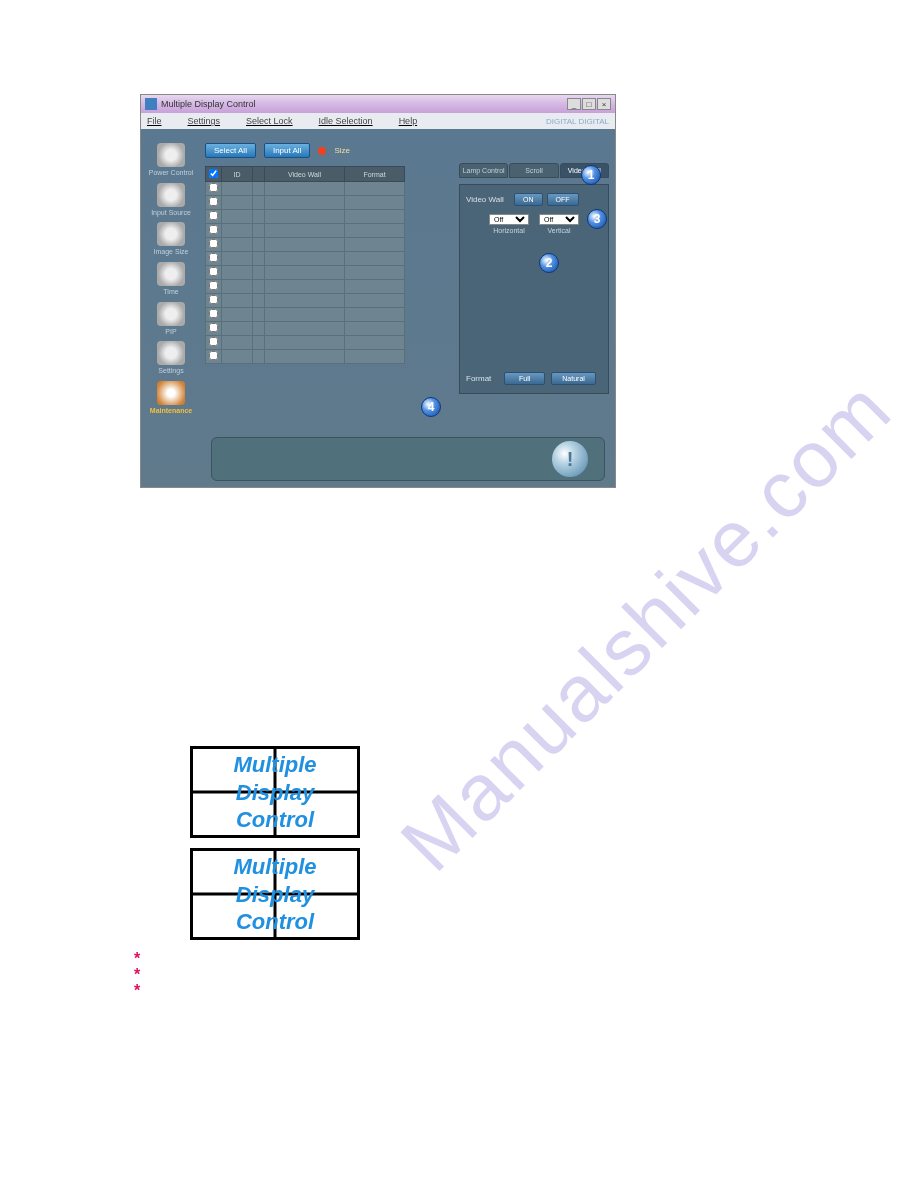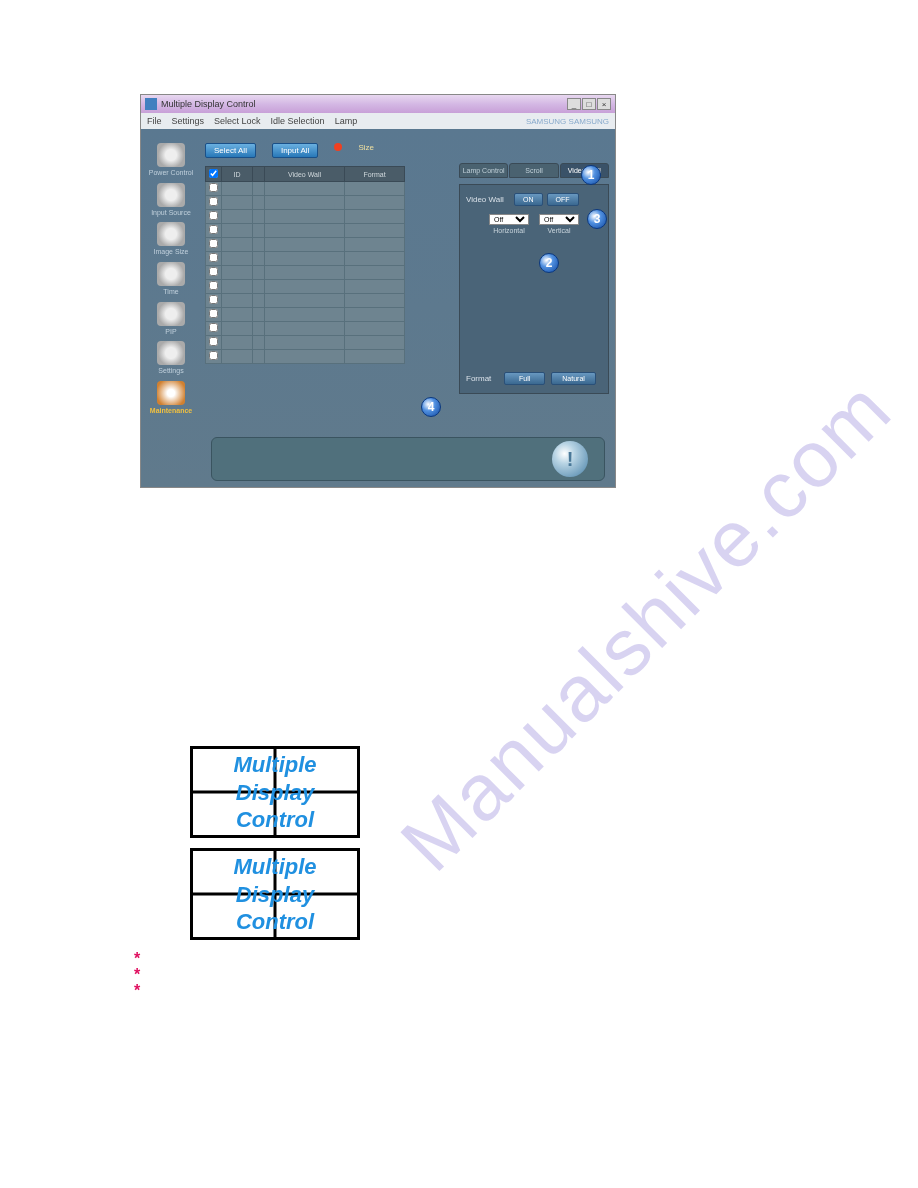--- a/index.html
+++ b/index.html
@@ -46,21 +46,21 @@
   .winbtn { width: 14px; height: 12px; background: #ddd; border: 1px solid #888; display:flex; align-items:center; justify-content:center; font-size:8px; color:#333;}
   .menubar {
     height: 16px;
     background: #e8ecf0;
     display: flex;
     align-items: center;
     padding: 0 6px;
     gap: 14px;
     justify-content: space-between;
   }
-  .menubar-left { display:flex; gap:10px;}
+  .menubar-left { display:flex; gap:26px;text-decoration:underline;}
   .menu-item { font-size: 9px; color: #444; }
   .brandtxt { font-size: 8px; color: #88aacc; }
   .workarea {
     height: calc(100% - 34px);
     background: linear-gradient(to bottom, #5a7890 0%, #607a8c 100%);
     display: flex;
     position: relative;
   }
   .left-sidebar {
     width: 60px;
@@ -85,21 +85,22 @@
   }
   .side-icon.sel { background: radial-gradient(circle, #fff 20%, #d08030 80%); }
   .side-label { font-size: 7px; color: #c0d0dc; text-align:center; line-height:1.1;}
   .side-label.sel { color: #f0c040; font-weight:bold;}
   .center-panel {
     flex: 1;
     padding: 14px 4px 4px 4px;
   }
   .toolbar-row {
     display: flex;
-    gap: 16px;
+    align-items: center;
+    gap: 8px;
     margin-bottom: 8px;
   }
   .tb-btn {
     background: linear-gradient(to bottom,#6ab0e0,#2878b8);
     color: #fff;
     font-size: 8px;
     border: 1px solid #1a5088;
     border-radius: 2px;
     padding: 2px 8px;
   }
@@ -246,23 +247,23 @@
       <div class="winbtn">□</div>
       <div class="winbtn">×</div>
     </div>
   </div>
   <div class="menubar">
     <div class="menubar-left">
       <span class="menu-item">File</span>
       <span class="menu-item">Settings</span>
       <span class="menu-item">Select Lock</span>
       <span class="menu-item">Idle Selection</span>
-      <span class="menu-item">Lamp</span>
-    </div>
-    <span class="brandtxt">SAMSUNG SAMSUNG</span>
+      <span class="menu-item">Help</span>
+    </div>
+    <span class="brandtxt">DIGITAL DIGITAL</span>
   </div>
   <div class="workarea">
 
     <div class="left-sidebar">
       <div class="side-item">
         <div class="side-icon"></div>
         <div class="side-label">Power Control</div>
       </div>
       <div class="side-item">
         <div class="side-icon"></div>

